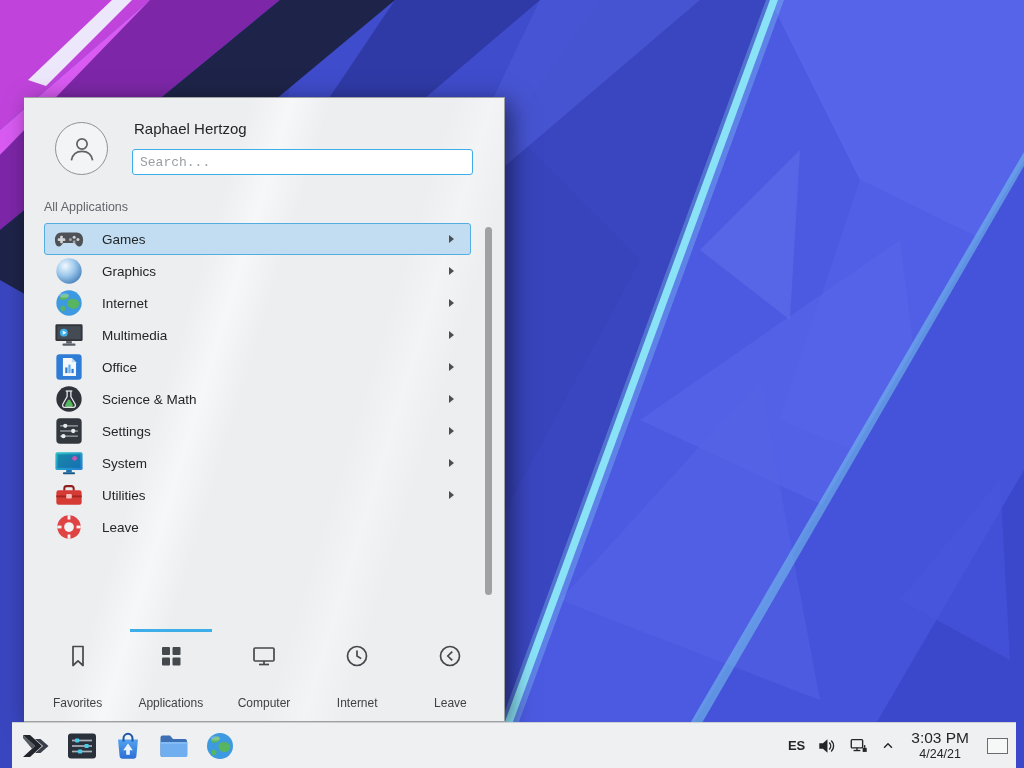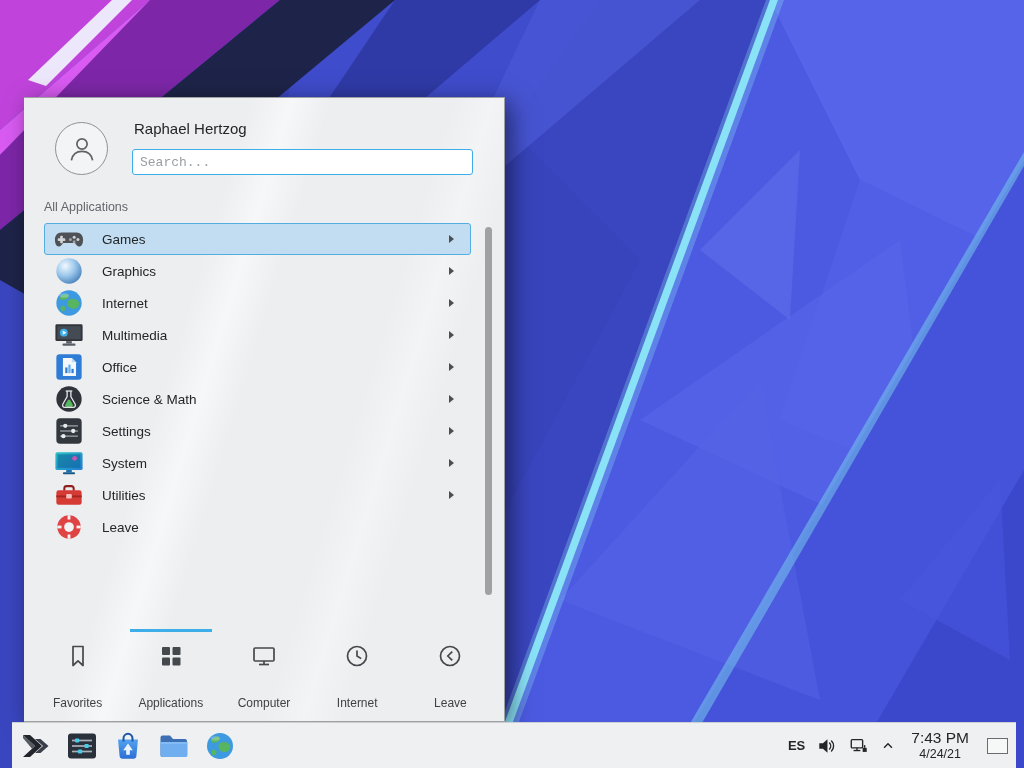--- a/index.html
+++ b/index.html
@@ -394,18 +394,18 @@
         </g>
         <path d="M15 13 h4.5 v4.5 h-4.5z" fill="#232629"></path>
       </svg>
     </span>
     <span class="tray-icon">
       <svg viewBox="0 0 16 16" width="14" height="14" fill="none" stroke="#232629" stroke-width="1.6">
         <path d="M3.5 10 L8 5.5 12.5 10"></path>
       </svg>
     </span>
     <div class="clock">
-      <div class="clock-time">7:43 PM</div>
+      <div class="clock-time">3:03 PM</div>
       <div class="clock-date">4/24/21</div>
     </div>
     <div class="peek-button"></div>
   </div>
 </div>
 
 </body></html>

